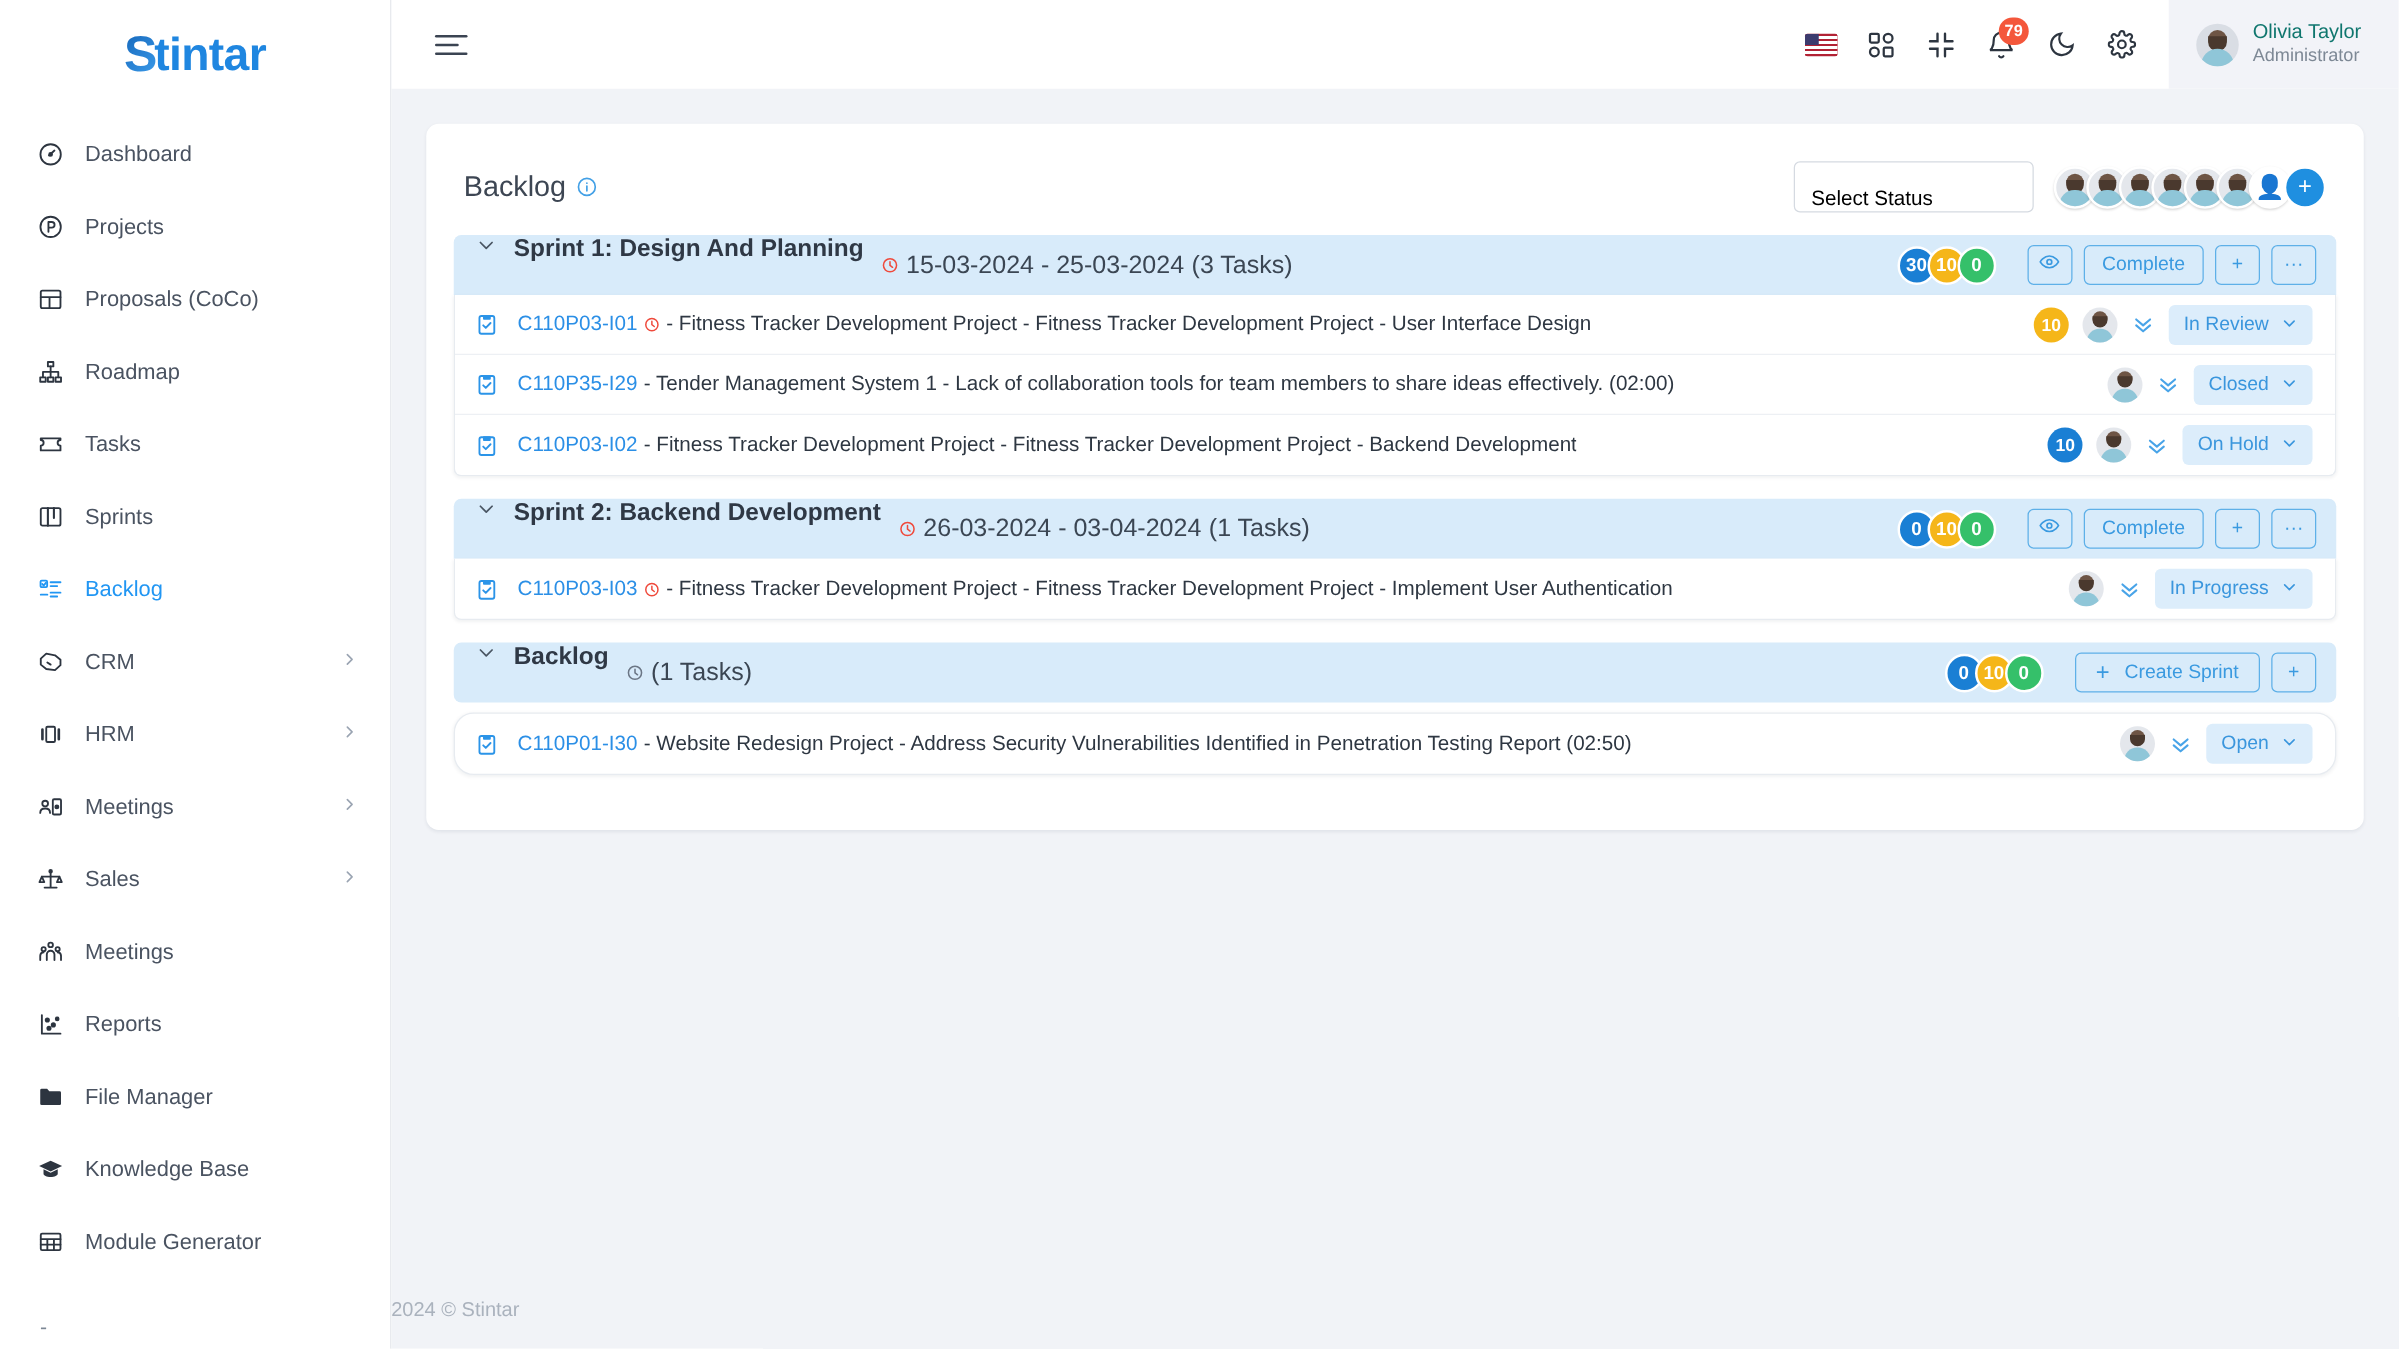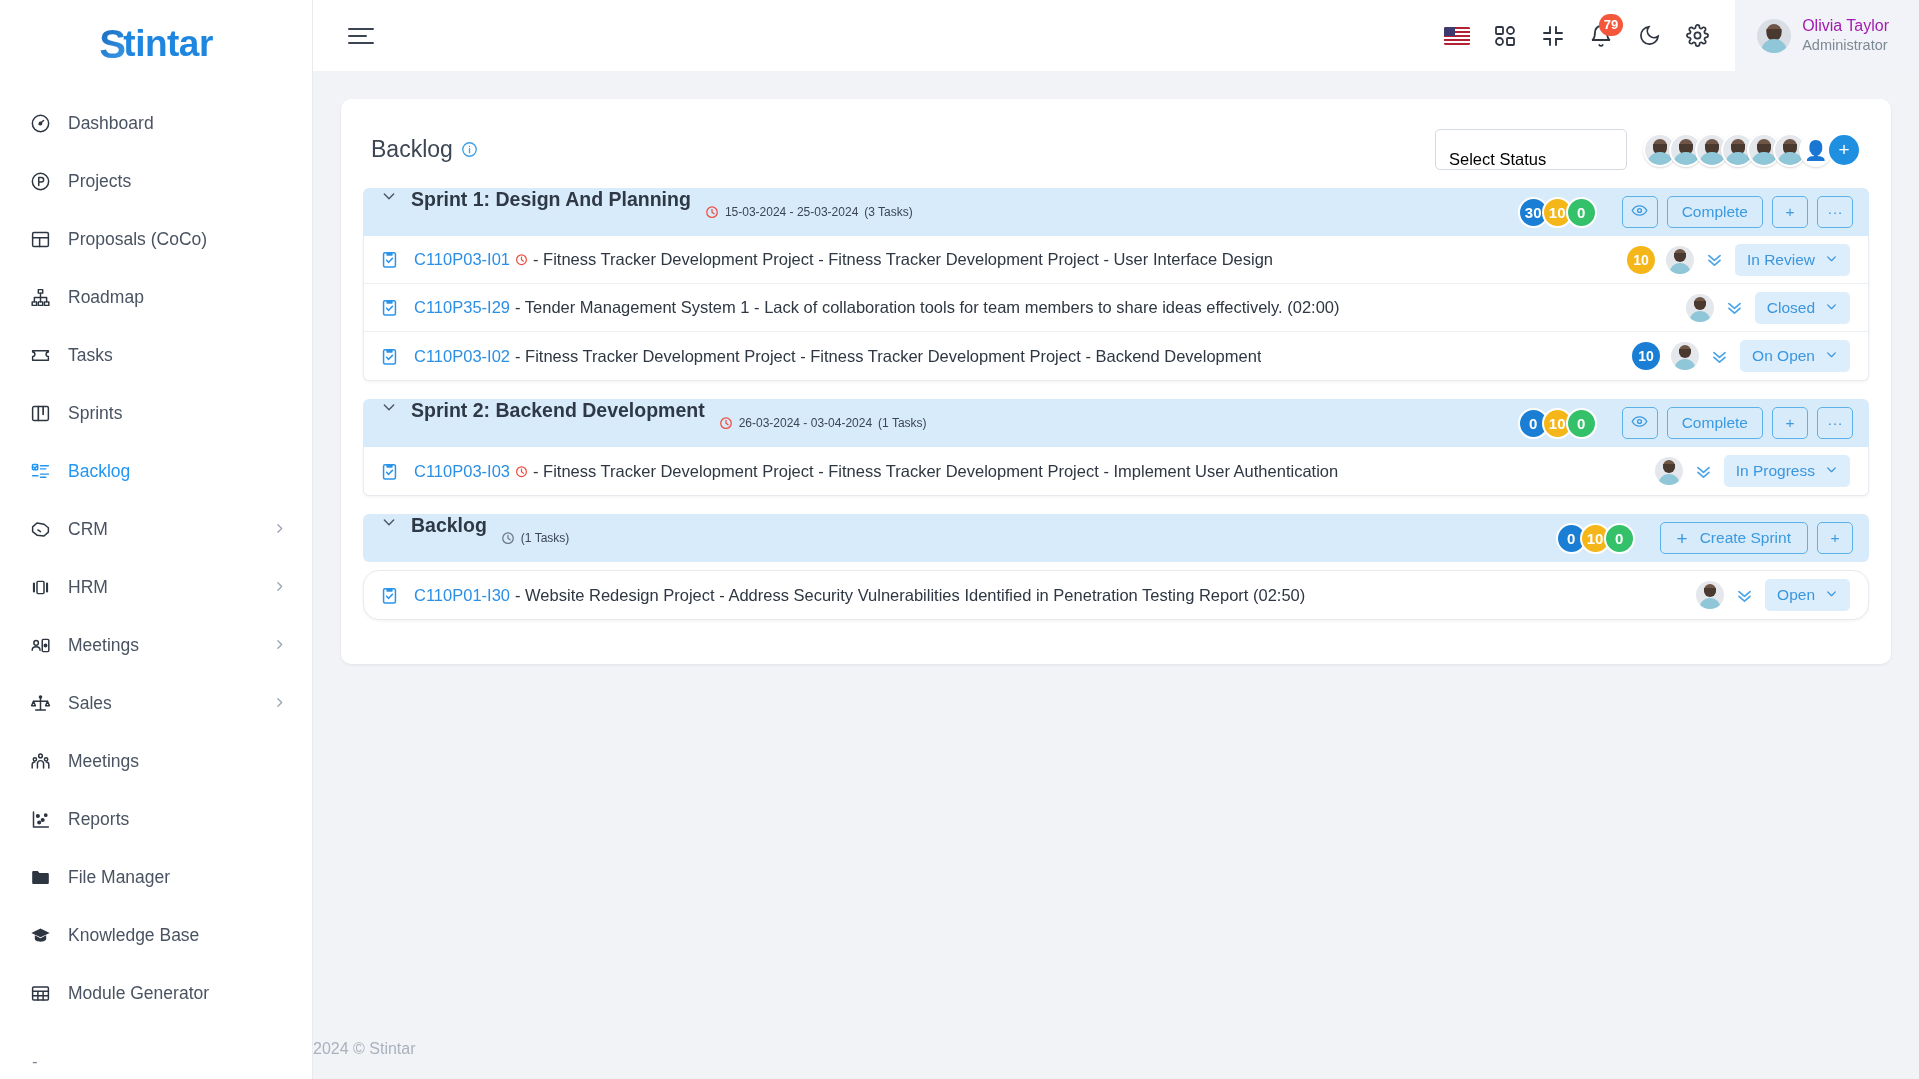--- a/index.html
+++ b/index.html
@@ -78,21 +78,21 @@
   .avatar {
     width: 34px; height: 34px; border-radius: 50%; background: #d9dde4;
     position: relative; overflow: hidden; flex-shrink: 0;
   }
   .avatar .head { position:absolute; left:50%; top:5px; transform:translateX(-50%);
     width:15px; height:15px; border-radius:50%; background:#6e5545; }
   .avatar .body { position:absolute; left:50%; bottom:-2px; transform:translateX(-50%);
     width:26px; height:16px; border-radius:13px 13px 0 0; background:#8fc6d8; }
   .avatar .beard { position:absolute; left:50%; top:10px; transform:translateX(-50%);
     width:15px; height:12px; border-radius:0 0 8px 8px; background:#4a392e; }
-  .profile .pname { font-size: 16px; color: #a21caf; line-height: 1.25; font-weight:500;}
+  .profile .pname { font-size: 16px; color: #0f766e; line-height: 1.25; font-weight:500;}
   .profile .prole { font-size: 14.5px; color: #7d8895; line-height: 1.25; }
 
   
   .content { flex: 1; padding: 28px 28px 0 28px; overflow: hidden; }
   .card { background: #fff; border-radius: 10px; padding: 20px 22px 26px 22px;
           box-shadow: 0 1px 3px rgba(20,30,50,.07); }
   .card-head { display: flex; align-items: center; padding: 10px 8px 18px 8px; }
   .card-title { font-size: 23px; color: #3d4653; font-weight: 400; }
   .info-ico { margin-left: 8px; color: #43a0e6; display:inline-flex; }
   .card-head-right { margin-left: auto; display: flex; align-items: center; gap: 0; }
@@ -126,21 +126,21 @@
   
   .group { margin-bottom: 18px; }
   .group-head {
     background: #d8ebfa; border-radius: 6px 6px 0 0; height: 48px;
     display: flex; padding: 0 16px 0 18px;
   }
   .group-head.standalone { border-radius: 6px; }
   .caret { color: #4a5663; font-size: 15px; margin-right: 14px; cursor:pointer; display:flex; }
   .group-name { font-size: 19.5px; color: #2f3845; font-weight: 600; }
   .group-meta { display: flex; align-items: center; gap: 6px; margin-left: 14px;
-                font-size: 12px; color: #3b4653; }
+                font-size: 20px; color: #3b4653; }
   .clock-red { color: #ef4a3c; display:inline-flex; }
   .clock-grey { color: #6b7685; display:inline-flex; }
   .group-head-right { margin-left: auto; display: flex; align-items: center; }
   .pills { display: flex; align-items: center; margin-right: 16px; }
   .pill {
     width: 31px; height: 31px; border-radius: 50%; color: #fff; font-size: 15px;
     font-weight: 700; display: flex; align-items: center; justify-content: center;
     border: 2px solid #fff; margin-left: -7px;
   }
   .pill:first-child { margin-left: 0; }
@@ -625,21 +625,21 @@
                       <span class="head"></span>
                       <span class="beard"></span>
                       <span class="body"></span>
                     </span>
             <span class="dbl-chev">
                       <svg width="19" height="19" viewBox="0 0 24 24" fill="none" stroke="currentColor" stroke-width="2.1" stroke-linecap="round" stroke-linejoin="round">
                         <path d="M5 7l7 6 7-6M5 13l7 6 7-6"></path>
                       </svg>
                     </span>
             <div class="status-chip">
-              <span>On Open</span>
+              <span>On Hold</span>
               <span class="cv"><svg width="13" height="13" viewBox="0 0 24 24" fill="none" stroke="currentColor" stroke-width="2.4" stroke-linecap="round" stroke-linejoin="round">
                           <path d="M5 9l7 7 7-7"></path>
                         </svg></span>
             </div>
           </div>
         </div>
     </div>
             </div>
             <div class="group">
               <div class="group-head ">

